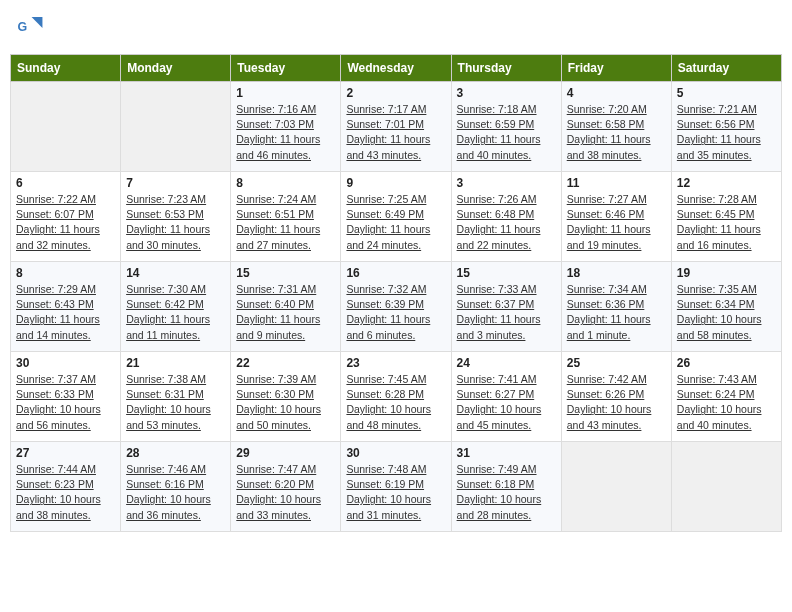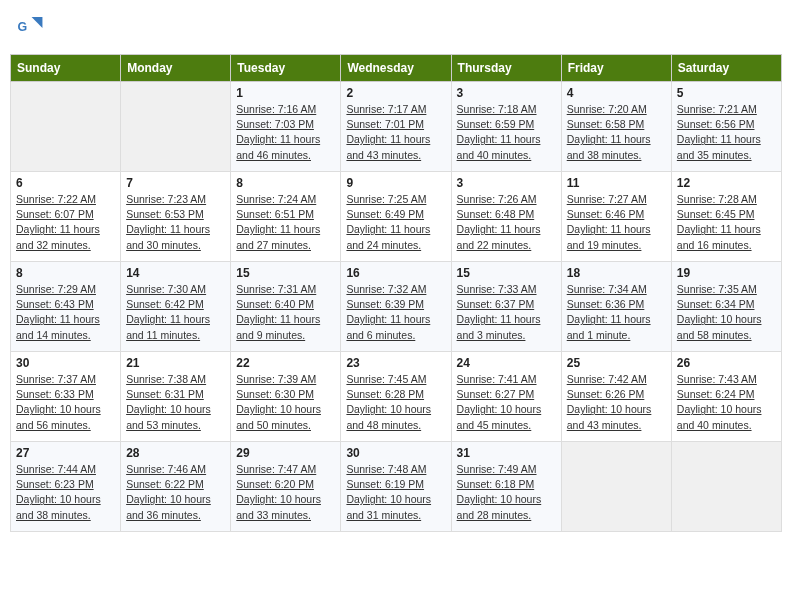--- a/index.html
+++ b/index.html
@@ -297,21 +297,21 @@
       <tr>
         <td>
           <div class="day-num">27</div>
           <div class="day-info">Sunrise: 7:44 AM
 Sunset: 6:23 PM
 Daylight: 10 hours and 38 minutes.</div>
         </td>
         <td>
           <div class="day-num">28</div>
           <div class="day-info">Sunrise: 7:46 AM
-Sunset: 6:22 PM
+Sunset: 6:16 PM
 Daylight: 10 hours and 36 minutes.</div>
         </td>
         <td>
           <div class="day-num">29</div>
           <div class="day-info">Sunrise: 7:47 AM
 Sunset: 6:20 PM
 Daylight: 10 hours and 33 minutes.</div>
         </td>
         <td>
           <div class="day-num">30</div>

